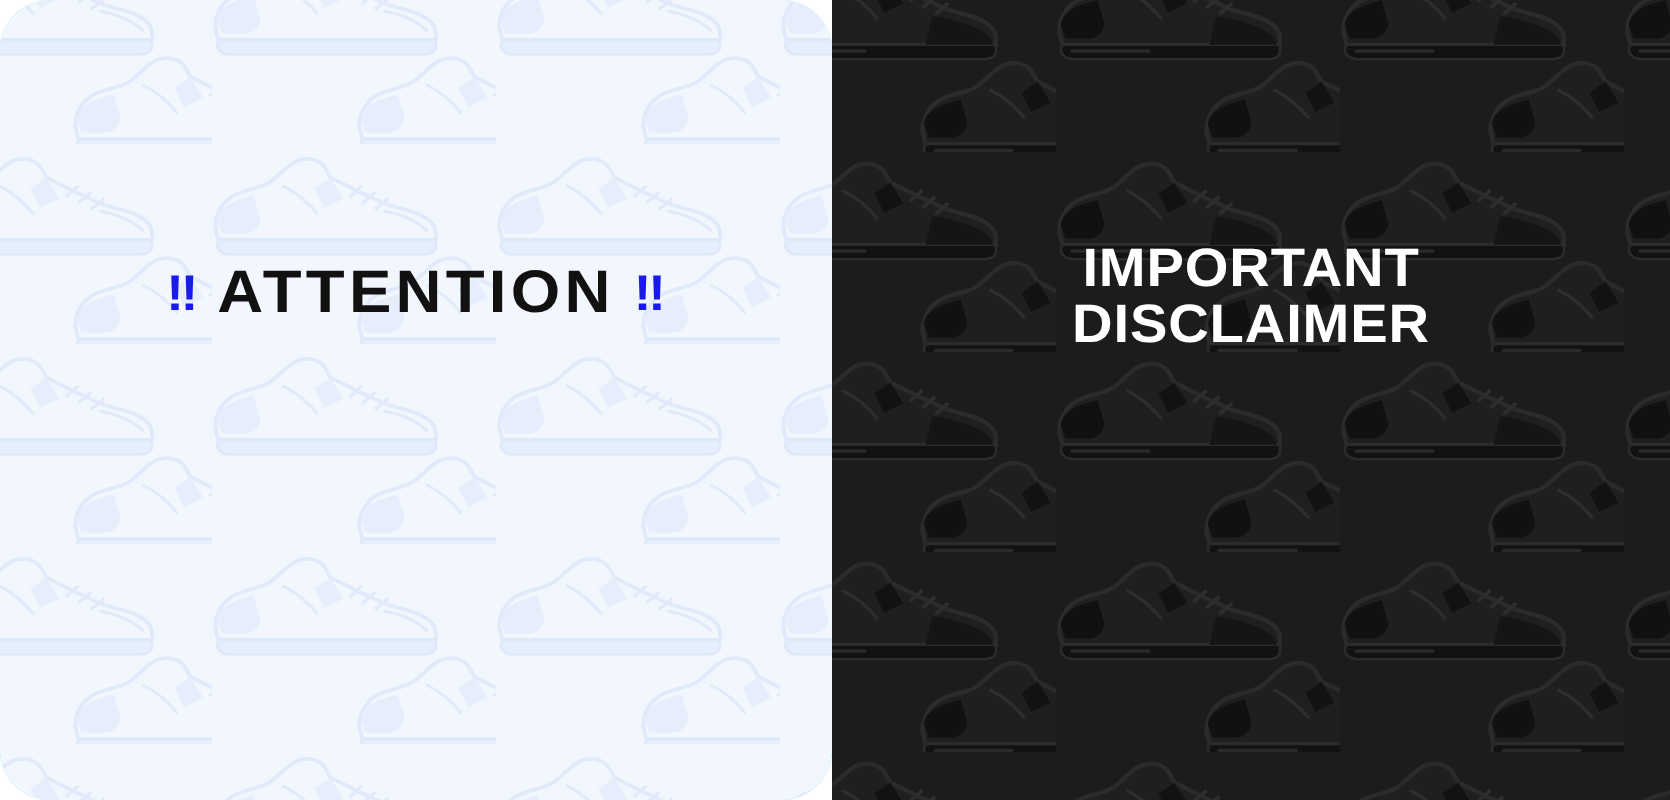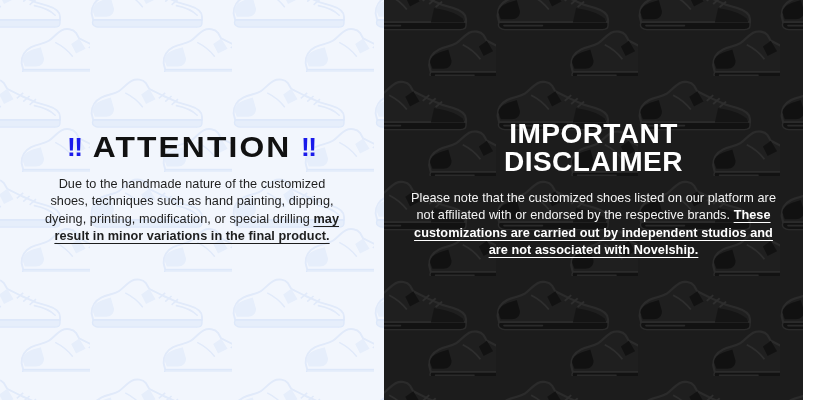--- a/index.html
+++ b/index.html
@@ -15,25 +15,26 @@
     position: relative;
     width: 835px;
     height: 400px;
     display: flex;
     overflow: hidden;
   }
 
   
   .panel-light {
     position: relative;
-    width: 384px;
+    width: 416px;
     height: 400px;
     background-color: #7dd3fc;
     overflow: hidden;
     flex: 0 0 auto;
+    border-radius: 25px;
   }
 
   
   .panel-dark {
     position: relative;
     width: 419px;
     height: 400px;
     background-color: #0c4a6e;
     overflow: hidden;
     flex: 0 0 auto;
@@ -150,21 +151,20 @@
           <use href="#sneaker-l" x="90" y="68" transform="scale(0.80)"></use>
         </pattern>
       </defs>
       <rect x="0" y="0" width="416" height="400" fill="#f2f6fd"></rect>
       <rect x="0" y="0" width="416" height="400" fill="url(#sneakerPatL)"></rect>
     </svg>
 
     <div class="content content-light">
       <h1 class="heading-attention"><span class="bang bang-left">‼</span><span>ATTENTION</span><span class="bang bang-right">‼</span></h1>
 
-      <p class="body-light"><span>Due to the handmade nature of the customized shoes, techniques such as hand painting, dipping, dyeing, printing, modification, or special drilling </span><span class="em-underline">may result in minor variations in the final product.</span></p>
     </div>
   </section>
 
   <section class="panel-dark">
 
     <svg class="pattern" viewBox="0 0 419 400" preserveAspectRatio="xMidYMid slice" aria-hidden="true">
       <defs>
         <g id="sneaker-d">
           <path d="M2,46 C2,38 6,30 14,26 C22,22 30,22 36,18 C42,14 46,8 52,5
                    C58,2 66,3 70,8 L74,15 L92,24 L110,32 L124,36
@@ -186,17 +186,16 @@
       <rect x="0" y="0" width="419" height="400" fill="#1c1c1c"></rect>
       <rect x="0" y="0" width="419" height="400" fill="url(#sneakerPatD)"></rect>
     </svg>
 
     <div class="content content-dark">
       <h1 class="heading-disclaimer">
         <span class="line">IMPORTANT</span>
         <span class="line">DISCLAIMER</span>
       </h1>
 
-      <p class="body-dark"><span>Please note that the customized shoes listed on our platform are not affiliated with or endorsed by the respective brands. </span><span class="em-underline">These customizations are carried out by independent studios and are not associated with Novelship.</span></p>
     </div>
   </section>
 
 </div>
 
 </body></html>

